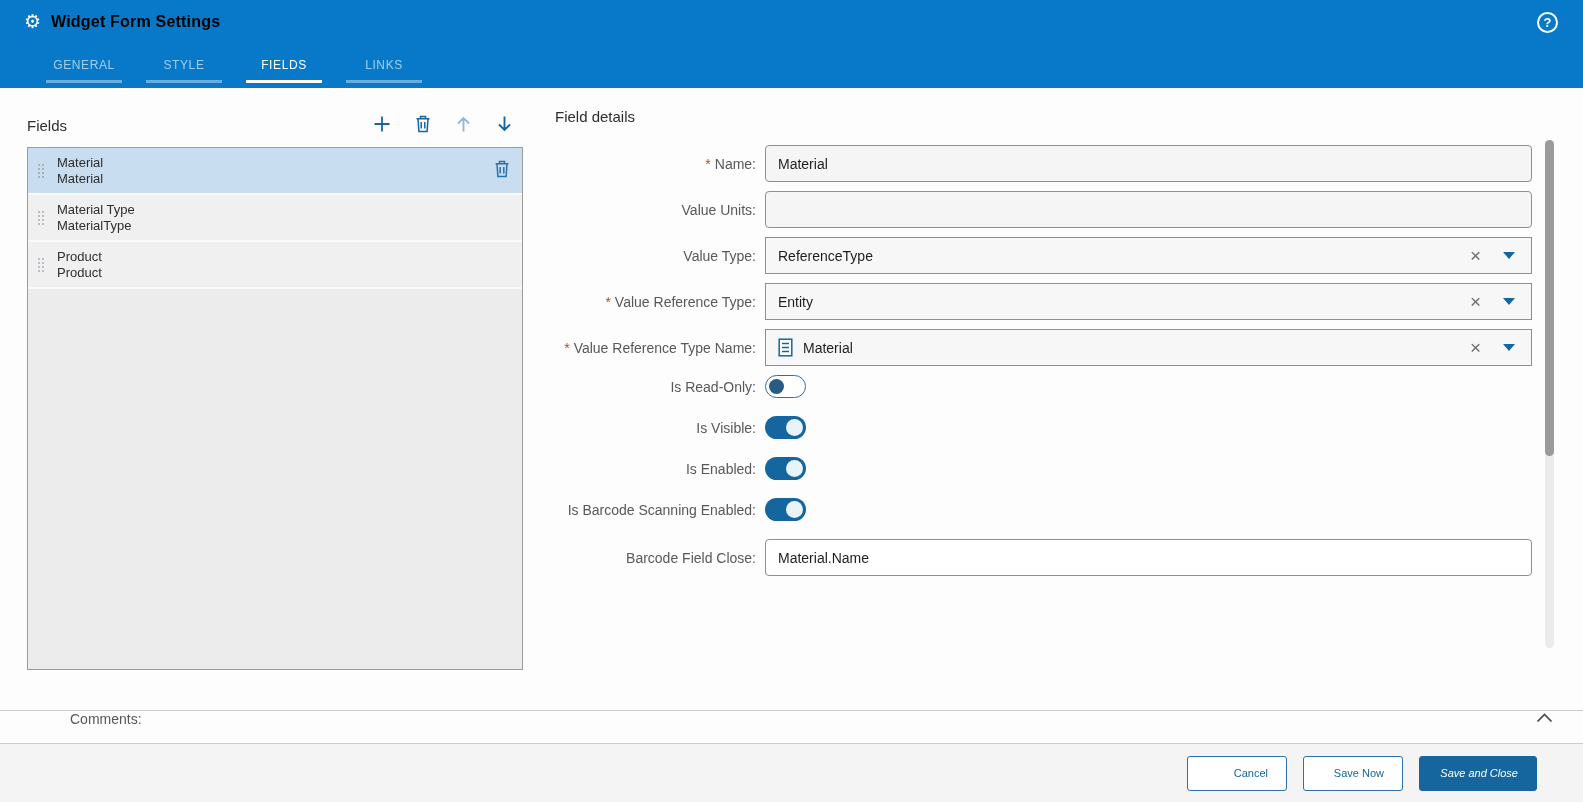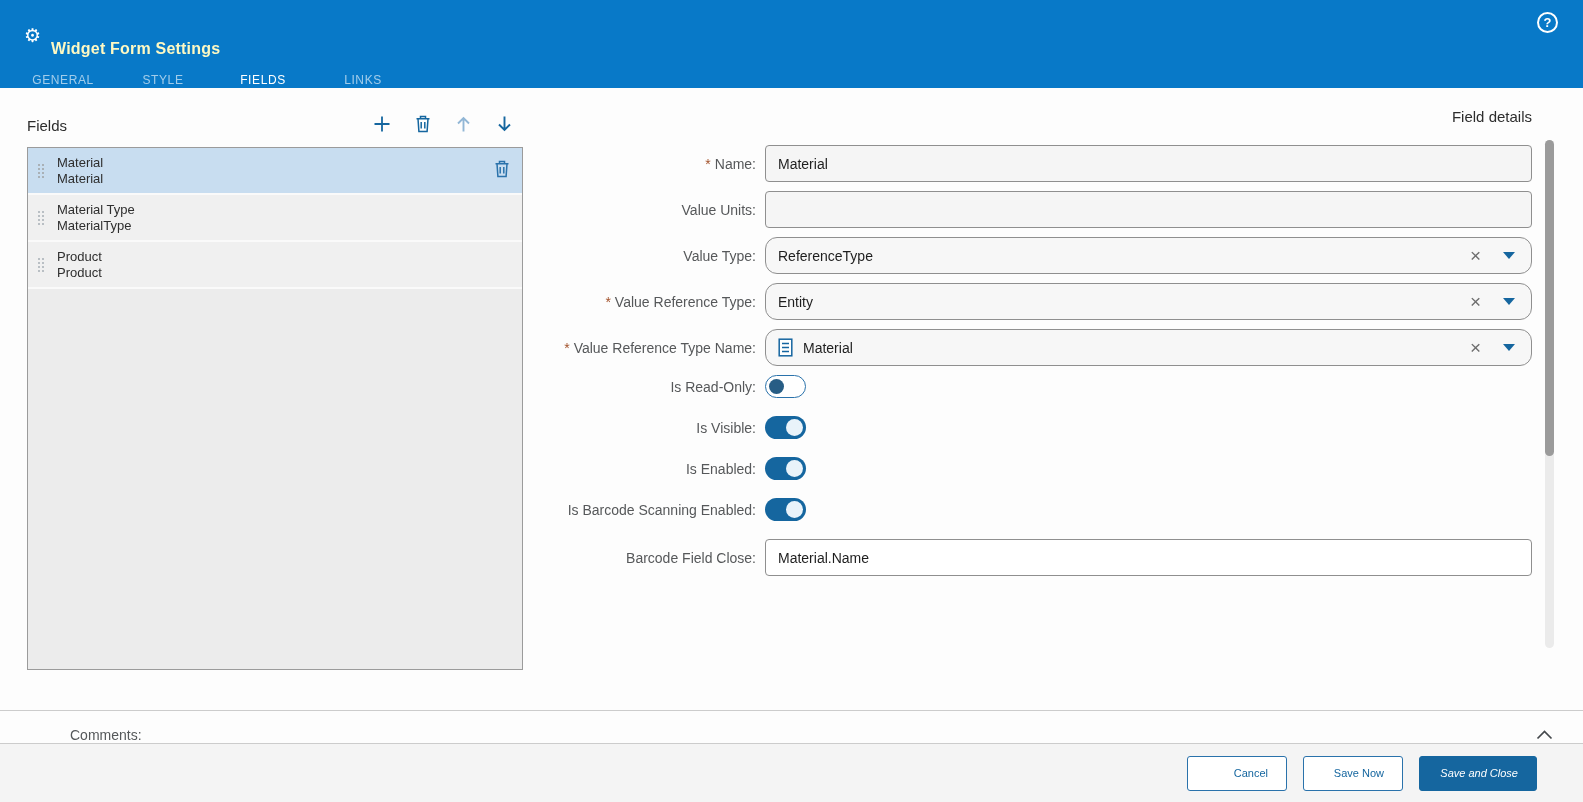--- a/index.html
+++ b/index.html
@@ -14,25 +14,25 @@
   body{
     width:1583px;height:802px;overflow:hidden;background:#fff;
     font-family:"Liberation Sans","DejaVu Sans",sans-serif;color:#2d2d2d;
   }
   .app{width:1583px;height:802px;display:flex;flex-direction:column;}
 
   
   .header{height:88px;background:var(--header-blue);position:relative;flex:0 0 auto;}
   .title-row{display:flex;align-items:center;padding:12px 0 0 24px;}
   .gear{color:#fff;font-size:19px;margin-right:10px;line-height:1;}
-  .title{color:#fef9c3;font-size:16px;font-weight:700;letter-spacing:.2px;margin-top:28px;}
+  .title{color:#000000;font-size:16px;font-weight:700;letter-spacing:.2px;}
   .help-btn{position:absolute;top:12px;right:25px;width:21px;height:21px;border:2px solid #fff;
     border-radius:50%;display:flex;align-items:center;justify-content:center;cursor:pointer;}
   .help-btn span{color:#fff;font-size:13px;font-weight:700;line-height:1;}
-  .tabs{display:flex;padding-left:13px;margin-top:15px;}
+  .tabs{display:flex;padding-left:34px;margin-top:27px;}
   .tab{width:100px;text-align:center;cursor:pointer;}
   .tab-label{font-size:12px;letter-spacing:.6px;color:rgba(255,255,255,.62);}
   .tab-underline{height:3px;width:76px;margin:8px auto 0;background:rgba(255,255,255,.4);}
   .tab.active .tab-label{color:#fff;}
   .tab.active .tab-underline{background:#fff;}
 
   
   .main{height:622px;background:#fdfdfd;position:relative;flex:0 0 auto;}
 
   .fields-section{position:absolute;left:27px;top:20px;width:496px;}
@@ -43,49 +43,49 @@
   .list-panel{margin-top:5px;height:523px;border:1px solid #9b9b9b;background:var(--panel-bg);}
   .list-item{height:47px;display:flex;align-items:center;background:var(--row-gray);
     border-bottom:2px solid #fafafa;padding:0 12px 0 9px;cursor:pointer;}
   .list-item.selected{background:var(--selected-row);}
   .drag-handle{margin-right:12px;display:flex;cursor:grab;}
   .item-lines{display:flex;flex-direction:column;}
   .item-line{font-size:13px;color:#2e2e2e;line-height:16px;}
   .item-trash{margin-left:auto;background:none;border:none;cursor:pointer;display:flex;}
 
   .details-section{position:absolute;left:555px;top:20px;width:977px;}
-  .details-title{font-size:15px;color:#2d2d2d;margin-bottom:20px;text-align:right;}
+  .details-title{font-size:15px;color:#2d2d2d;margin-bottom:20px;}
   .form-row{display:flex;align-items:center;margin-bottom:9px;}
   .form-row.toggle-row{margin-bottom:18px;}
   .form-label{width:210px;text-align:right;padding-right:9px;font-size:14px;color:#56585a;flex:0 0 auto;}
   .req{color:#a2512a;margin-right:4px;font-size:14px;}
   .text-input{width:767px;height:37px;border:1px solid #8f8f8f;border-radius:4px;background:#f5f5f5;
     padding:0 12px;font-size:14px;color:#1e1e1e;font-family:inherit;}
   .text-input.white{background:#fff;}
-  .select-box{width:767px;height:37px;border:1px solid #8f8f8f;border-radius:12px;background:#f7f7f7;
+  .select-box{width:767px;height:37px;border:1px solid #8f8f8f;border-radius:0;background:#f7f7f7;
     display:flex;align-items:center;padding:0 16px 0 12px;cursor:pointer;}
   .select-value{font-size:14px;color:#1e1e1e;}
   .select-right{margin-left:auto;display:flex;align-items:center;gap:22px;}
   .clear-x{color:#6e6e6e;font-size:19px;line-height:1;background:none;border:none;cursor:pointer;}
   .chev{width:0;height:0;border-left:6px solid transparent;border-right:6px solid transparent;
     border-top:7px solid var(--accent);cursor:pointer;}
   .entity-ic{display:flex;margin-right:10px;}
 
   .toggle{width:41px;height:23px;border-radius:12px;position:relative;cursor:pointer;flex:0 0 auto;}
   .toggle.on{background:var(--accent);}
   .toggle.on .knob{position:absolute;right:3px;top:3px;width:17px;height:17px;border-radius:50%;background:#e9f3fa;}
   .toggle.off{background:#fff;border:1px solid #2a72ab;}
   .toggle.off .knob{position:absolute;left:3px;top:3px;width:15px;height:15px;border-radius:50%;background:#275d85;}
 
   .scroll-track{position:absolute;left:1545px;top:52px;width:9px;height:508px;background:#ebebeb;border-radius:5px;}
   .scroll-thumb{position:absolute;left:0;top:0;width:9px;height:316px;background:#9b9b9b;border-radius:5px;cursor:grab;}
 
   
   .comments-bar{height:34px;background:#fdfdfd;border-top:1px solid #ccc;border-bottom:1px solid #ccc;
-    display:flex;align-items:flex-end;padding:0 30px 0 70px;flex:0 0 auto;}
+    display:flex;align-items:flex-start;padding:0 30px 0 70px;flex:0 0 auto;}
   .comments-label{font-size:14px;color:#55585a;}
   .collapse-btn{margin-left:auto;background:none;border:none;cursor:pointer;display:flex;}
 
   
   .footer{height:58px;background:var(--footer-bg);display:flex;justify-content:flex-end;
     align-items:center;gap:16px;padding-right:46px;flex:0 0 auto;}
   .btn{height:35px;min-width:100px;padding:0 18px;border-radius:3px;font-size:11px;font-family:inherit;cursor:pointer;text-align:right;}
   .btn-outline{background:#fff;border:1px solid #2a72ab;color:var(--accent);}
   .btn-primary{background:var(--accent);border:1px solid var(--accent);color:#fff;min-width:118px;font-style:italic;}
 </style>

